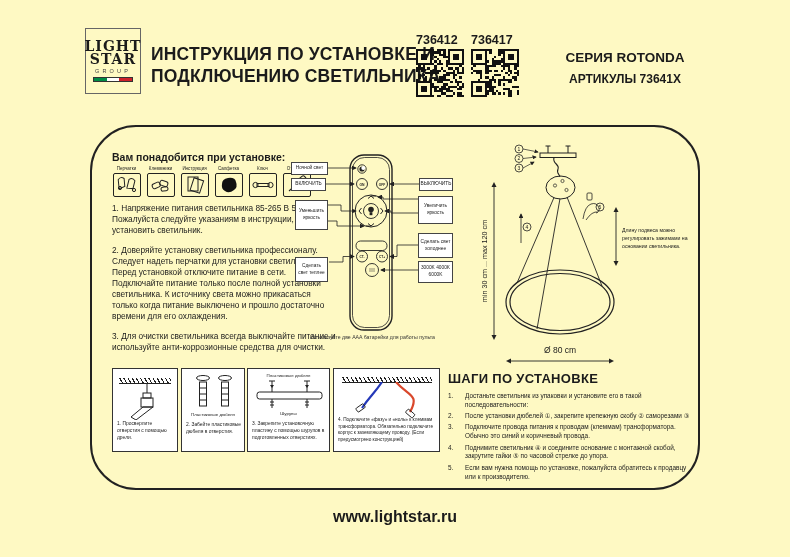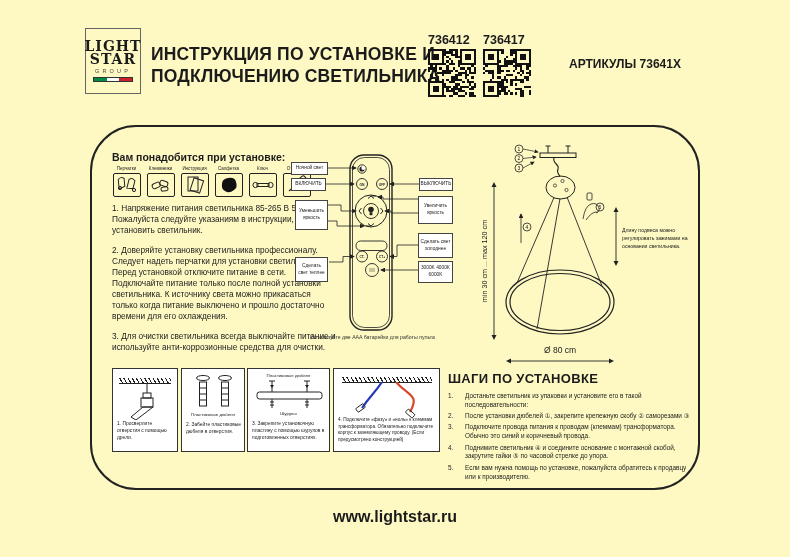--- a/index.html
+++ b/index.html
@@ -8,21 +8,21 @@
   .abs{position:absolute;}
 
   
   .logo{left:85px;top:28px;width:56px;height:66px;border:1.5px solid #666;
         display:flex;flex-direction:column;align-items:center;justify-content:center;box-sizing:border-box;}
   .logo .w{font-family:"DejaVu Serif",serif;font-weight:bold;font-size:14px;line-height:13px;letter-spacing:1px;}
   .logo .g{font-size:5.5px;letter-spacing:3.2px;margin-top:2px;color:#444;}
   .logo .flag{display:flex;width:40px;height:5px;border:1px solid #333;margin-top:3px;box-sizing:border-box;}
   .logo .flag i{flex:1;display:block;}
   .title{left:151px;top:43px;font-size:17.5px;font-weight:bold;line-height:22px;letter-spacing:0.2px;}
-  .qrwrap{left:428px;top:33px;width:104px;}
+  .qrwrap{left:416px;top:33px;width:104px;}
   .qrnums{display:flex;gap:7px;font-weight:bold;font-size:12.5px;}
   .qrnums span{width:48px;display:inline-block;}
   .qrrow{display:flex;gap:7px;margin-top:2px;}
   .qr{width:48px;height:48px;}
   .seriesblock{left:540px;top:50px;width:170px;text-align:center;}
   .series{font-size:13.5px;font-weight:bold;}
   .articles{font-size:12px;font-weight:bold;margin-top:7px;}
 
   
   .mainbox{left:90px;top:125px;width:610px;height:365px;border:2px solid #222;border-radius:46px;box-sizing:border-box;}
@@ -562,20 +562,21 @@
             <rect x="4" y="20" width="1" height="1"></rect>
             <rect x="5" y="20" width="1" height="1"></rect>
             <rect x="6" y="20" width="1" height="1"></rect>
             <rect x="16" y="20" width="1" height="1"></rect>
             <rect x="17" y="20" width="1" height="1"></rect>
           </svg></div>
     </div>
   </div>
 
   <div class="abs seriesblock">
+    <div class="series">СЕРИЯ ROTONDA</div>
     <div class="articles">АРТИКУЛЫ 73641X</div>
   </div>
 
   <div class="abs mainbox"></div>
 
   <div class="abs tools-h">Вам понадобится при установке:</div>
   <div class="abs toolrow">
     <div class="tool">
       <div class="tl">Перчатки</div>
       <div class="tb">

